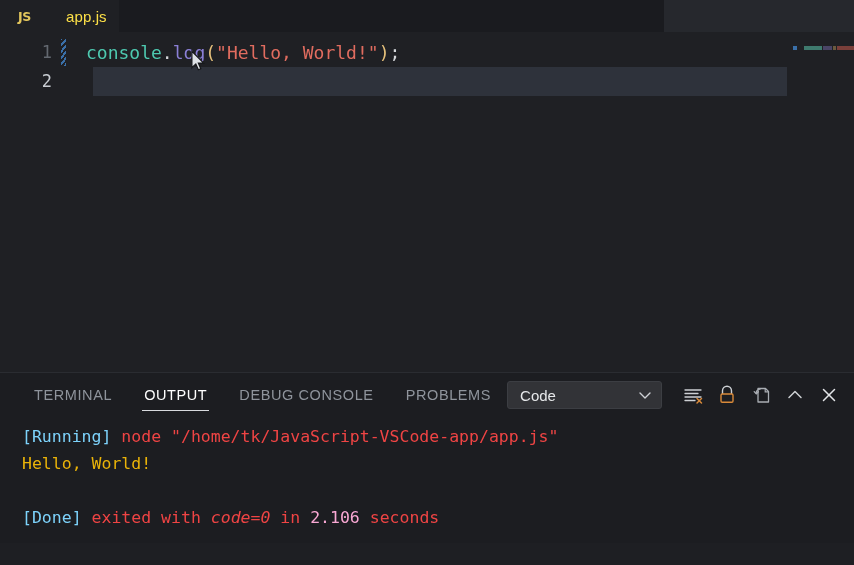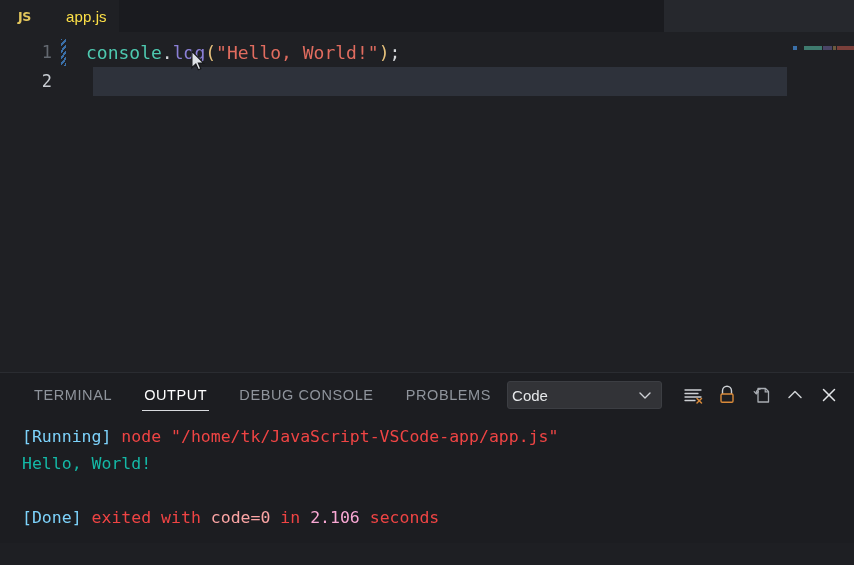--- a/index.html
+++ b/index.html
@@ -205,21 +205,21 @@
   }
   .select-wrap {
     display: flex;
     align-items: center;
     justify-content: space-between;
     width: 155px;
     height: 28px;
     background: #323337;
     border: 1px solid #3c3e43;
     border-radius: 3px;
-    padding: 0 8px 0 4px;
+    padding: 0 8px 0 12px;
     box-sizing: border-box;
     margin-right: 14px;
   }
   .select-label {
     font-size: 15px;
     color: #e6e8ea;
   }
   .icon-btn {
     width: 34px;
     height: 34px;
@@ -235,22 +235,22 @@
     padding: 6px 0 0 22px;
     font-family: "DejaVu Sans Mono", monospace;
     font-size: 16.5px;
     line-height: 27px;
     color: #d6d8dc;
     overflow: hidden;
     white-space: pre;
   }
   .out-tag   { color: #7dd3fc; }
   .out-red   { color: #ef4444; }
-  .out-plain { color: #14b8a6; }
-  .out-purple{ color: #fca5a5; }
+  .out-plain { color: #eab308; }
+  .out-purple{ color: #ef4444; font-style: italic; }
   .out-time  { color: #f9a8d4; }
 
   
   .cursor-arrow {
     position: absolute;
     left: 190px;
     top: 18px;
     width: 16px;
     height: 22px;
     pointer-events: none;

